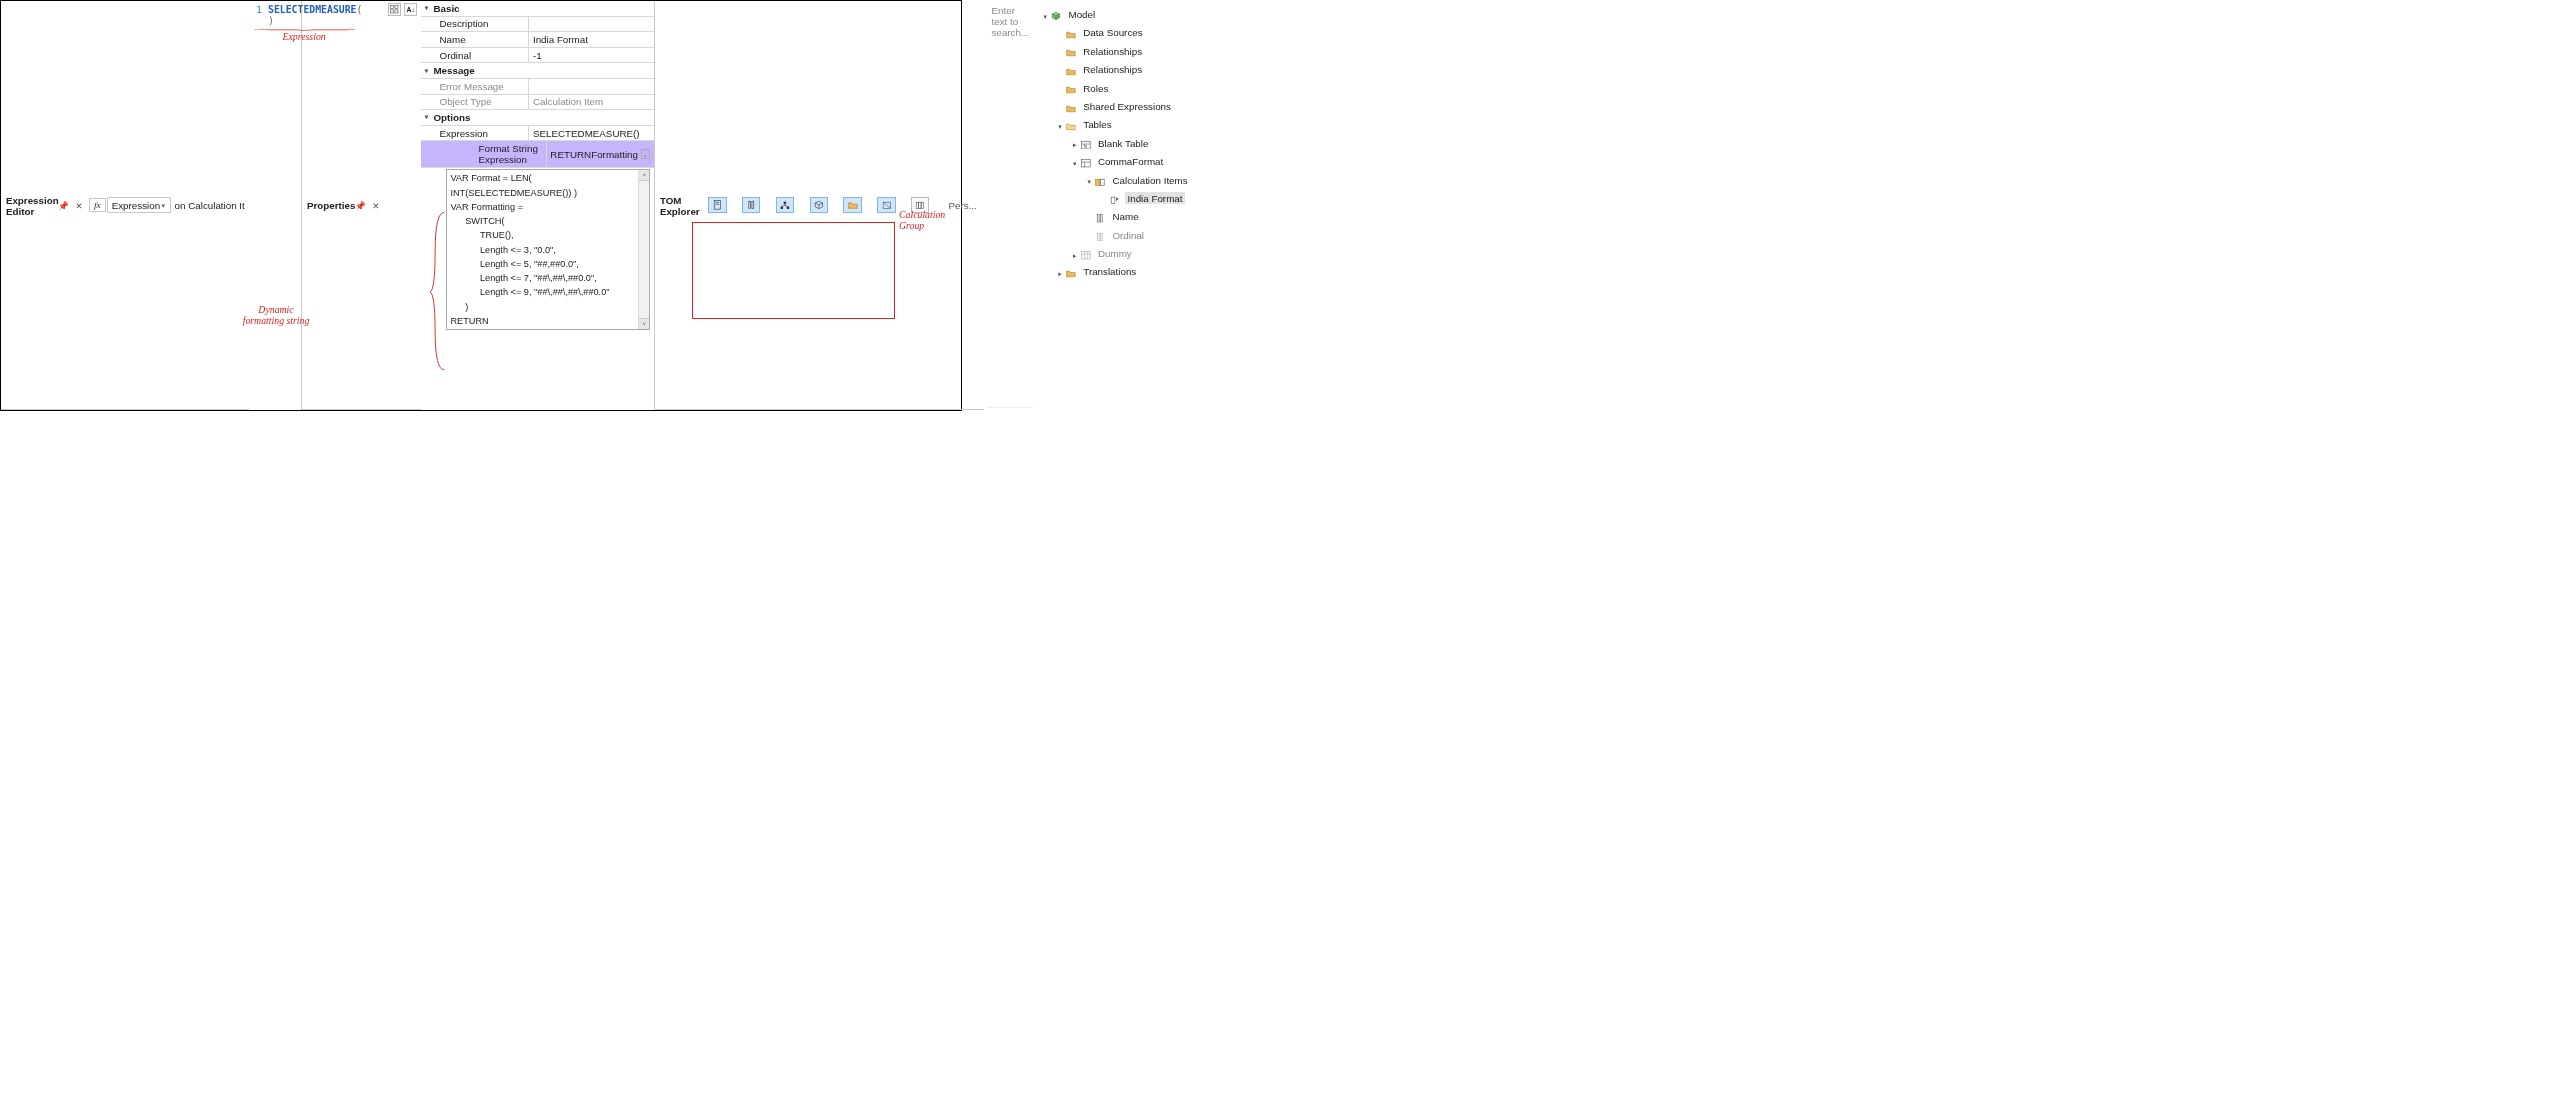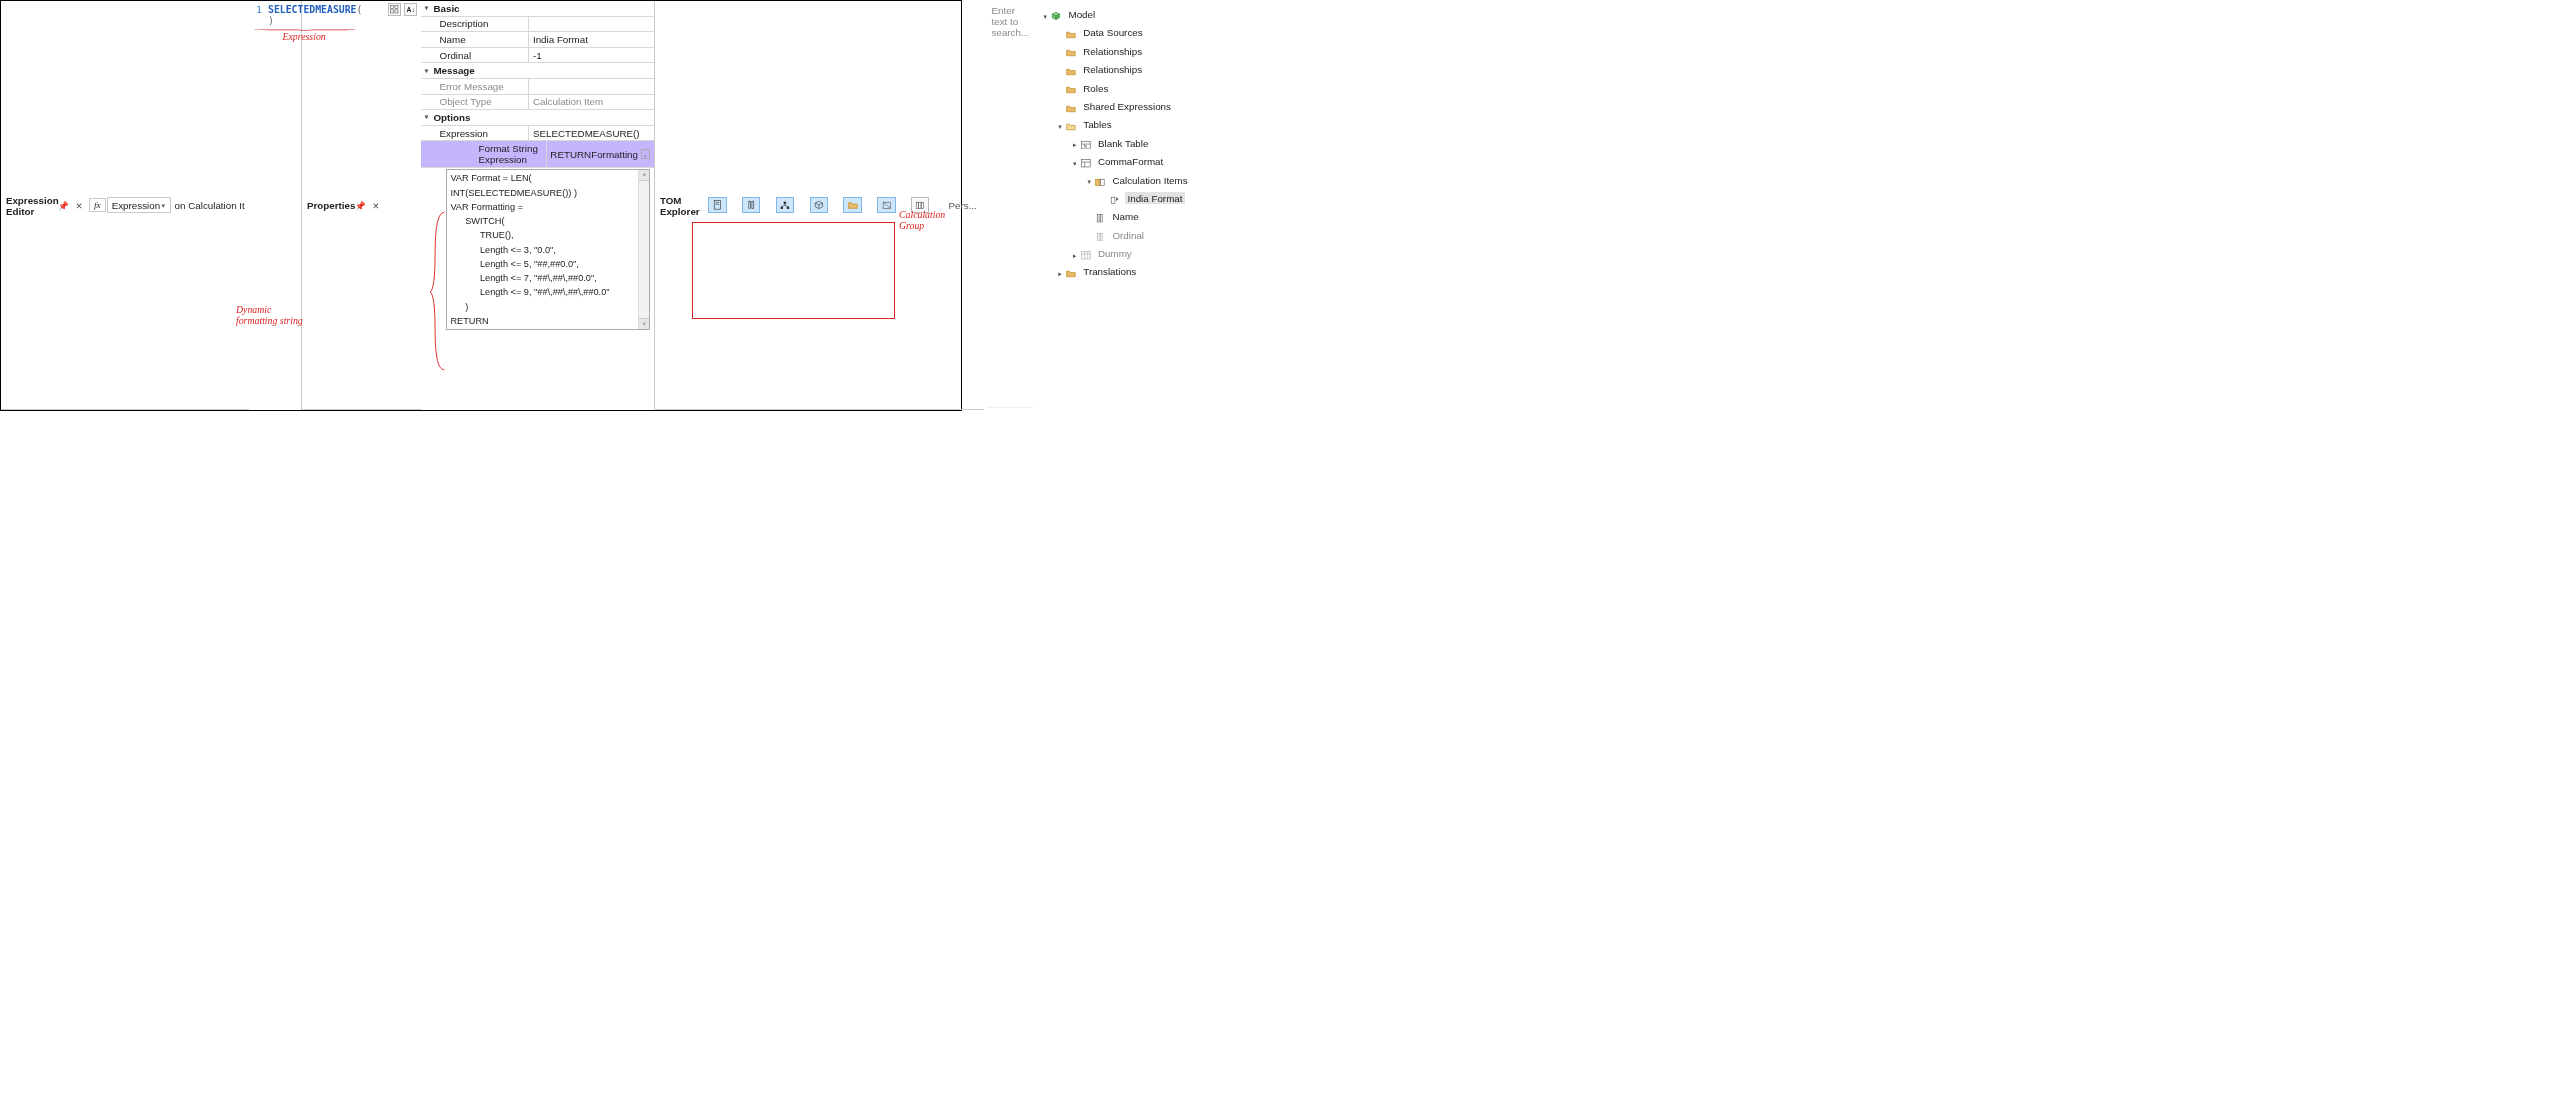--- a/index.html
+++ b/index.html
@@ -392,19 +392,19 @@
             </svg>
           </span>
           <span class="lbl">Translations</span>
         </div>
     </div>
     <div class="redbox" style="left:37px; top:221px; width:203px; height:97px;"></div>
   </div>
 
 </div>
 
-<div class="ann-text" style="left:236px; top:304px; text-align:left; width:98px; line-height:1.15;">
+<div class="ann-text" style="left:227px; top:304px; text-align:center; width:98px; line-height:1.15;">
   <span>Dynamic</span><br><span>formatting string</span>
 </div>
 <div class="ann-text" style="left:899px; top:209px; line-height:1.15;">
   <span>Calculation</span><br><span>Group</span>
 </div>
 
 
 </body></html>

